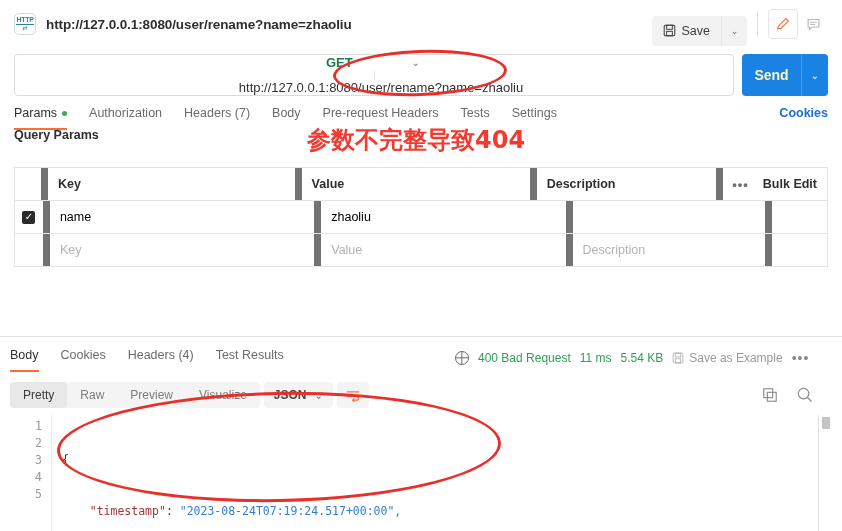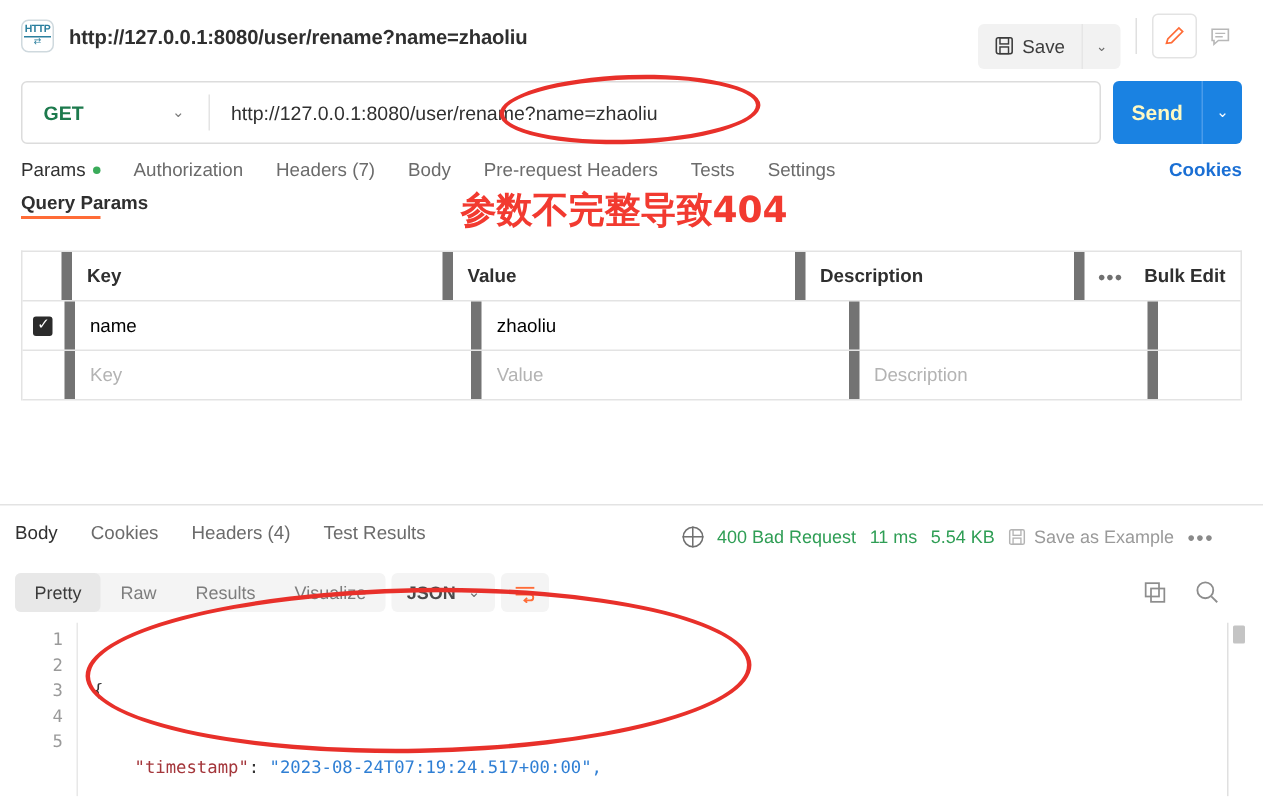--- a/index.html
+++ b/index.html
@@ -89,20 +89,21 @@
   }
 
   
   .urlbar {
     position: absolute; top: 54px; left: 14px;
     width: 720px; height: 42px;
     border: 1px solid #dcdcdc;
     border-radius: 4px;
     display: flex; align-items: center;
     background: #ffffff;
+    flex-direction: column;
   }
   .method {
     display: flex; align-items: center;
     width: 124px; height: 100%;
     padding-left: 14px;
     color: #1d7a4d; font-size: 13px; font-weight: bold;
     cursor: pointer;
   }
   .method .mcaret {
     margin-left: auto; margin-right: 16px;
@@ -137,21 +138,21 @@
   
   .req-tabs {
     position: absolute; top: 106px; left: 14px;
     width: 814px; height: 26px;
     display: flex; align-items: flex-start;
   }
   .rtab {
     font-size: 12.5px; color: #6b6b6b;
     margin-right: 22px;
     position: relative;
-    padding-bottom: 24px;
+    padding-bottom: 8px;
     cursor: pointer;
     white-space: nowrap;
   }
   .rtab.active { color: #303030; }
   .rtab.active::after {
     content: ""; position: absolute;
     left: 0; bottom: -2px;
     width: 100%; height: 2px;
     background: #ff6c37;
   }
@@ -491,21 +492,21 @@
       </svg>
       <span>Save as Example</span>
     </span>
     <span class="mdots">•••</span>
   </div>
 
   <div class="fmt-bar">
     <div class="fmt-group">
       <div class="fmt active">Pretty</div>
       <div class="fmt">Raw</div>
-      <div class="fmt">Results</div>
+      <div class="fmt">Preview</div>
       <div class="fmt">Visualize</div>
     </div>
     <div class="fmt-json">
       <span>JSON</span>
       <span style="font-weight:normal;font-size:10px;color:#707070">⌄</span>
     </div>
     <div class="fmt-wrap">
       <svg width="16" height="14" viewBox="0 0 18 14">
         <line x1="2" y1="3.5" x2="16" y2="3.5" stroke="#ff6c37" stroke-width="1.4"></line>
         <path d="M2 8.5 H13 a2.2 2.2 0 0 1 0 4.4 H9" fill="none" stroke="#ff6c37" stroke-width="1.4"></path>

